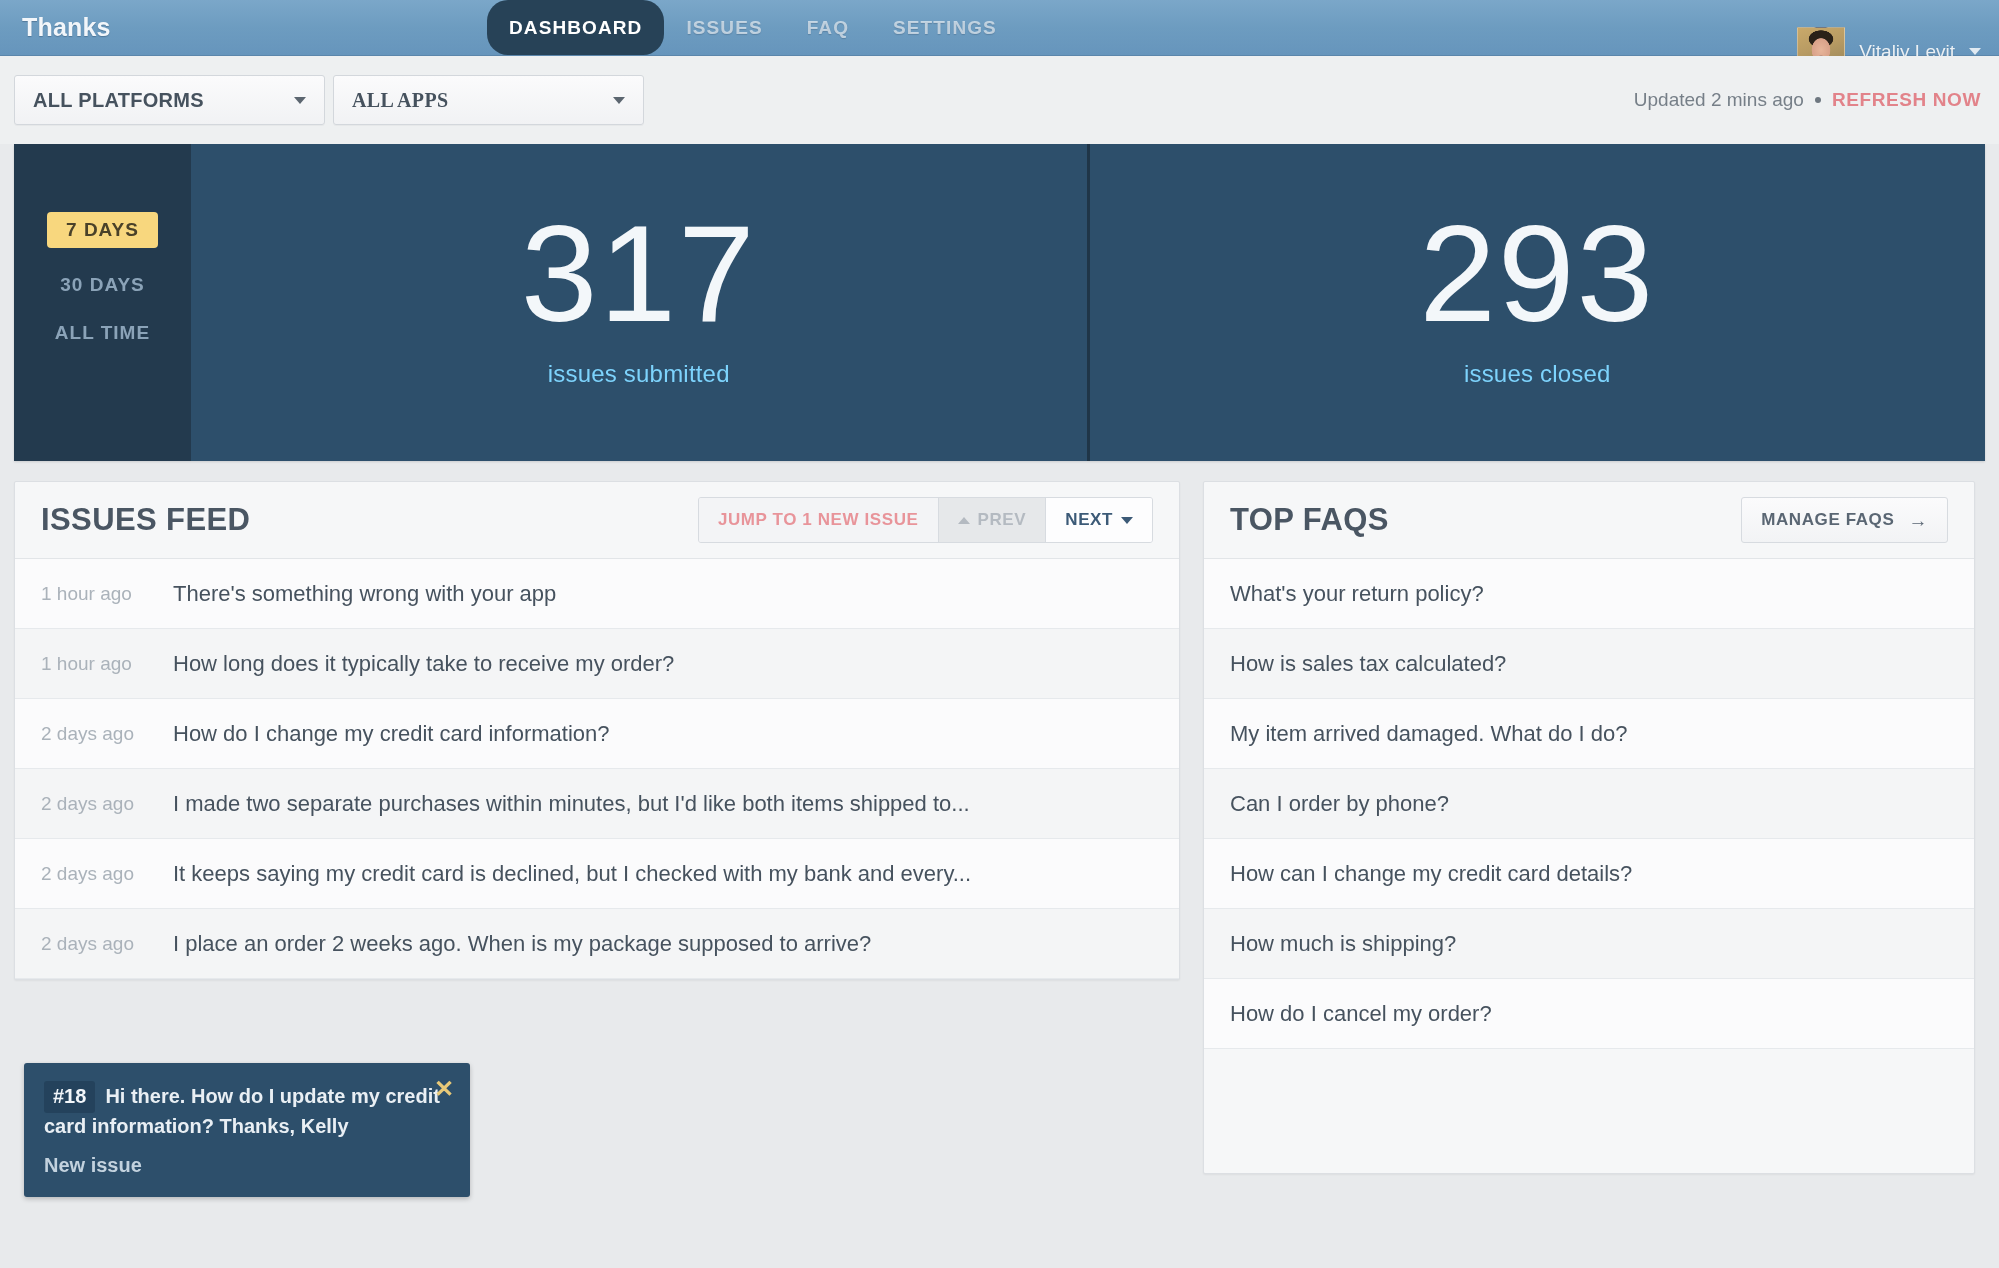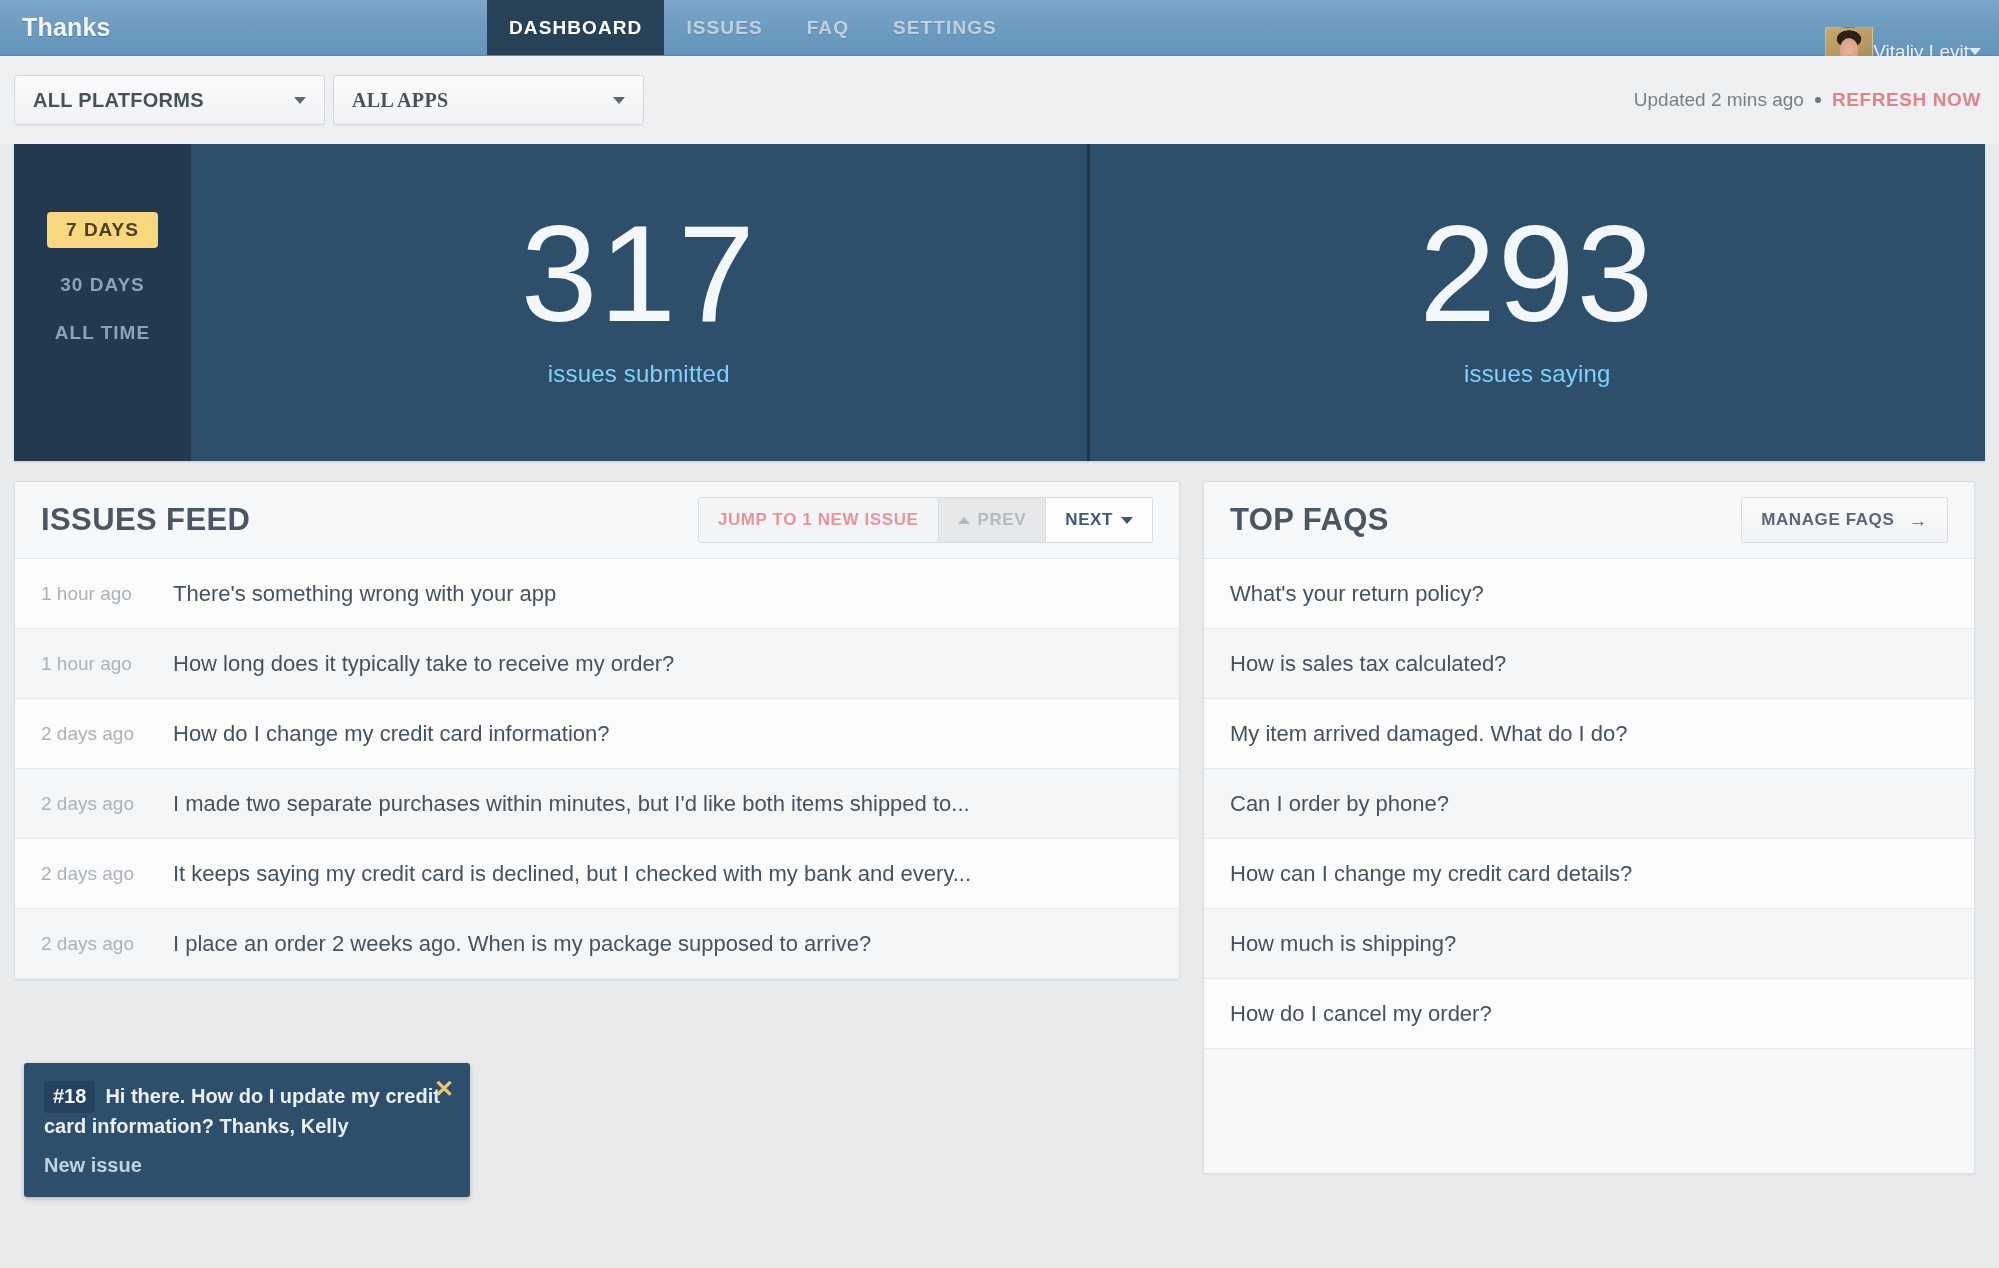--- a/index.html
+++ b/index.html
@@ -36,32 +36,34 @@
   .navitem {
     display: flex;
     align-items: center;
     padding: 0 22px;
     font-size: 19px;
     font-weight: bold;
     letter-spacing: 1.1px;
     color: rgba(255,255,255,.60);
     text-shadow: 0 1px 1px rgba(40,65,90,.25);
     cursor: pointer;
+    border-radius: 21px;
   }
   .navitem.active {
     background: #274257;
     color: #ffffff;
     text-shadow: none;
   }
   .userbox {
     position: absolute;
     right: 0; top: 0; bottom: 0;
     display: flex;
     align-items: center;
     padding-right: 18px;
+    gap: 14px;
     margin-top: 48px;
   }
   .avatar {
     width: 48px; height: 52px;
     margin-top: 2px;
     background:
       radial-gradient(ellipse 28px 20px at 50% 78%, #2b2f3a 0%, #2b2f3a 55%, rgba(43,47,58,0) 58%),
       radial-gradient(ellipse 15px 19px at 50% 44%, #e7b59a 0%, #d9a189 60%, rgba(217,161,137,0) 64%),
       radial-gradient(ellipse 17px 12px at 50% 22%, #2a2118 0%, #2a2118 70%, rgba(42,33,24,0) 74%),
       linear-gradient(160deg, #c9a96a 0%, #b89b63 40%, #8d7f57 100%);
@@ -408,21 +410,21 @@
     <div class="tf-item">ALL TIME</div>
   </div>
 
   <div class="statcell">
     <div class="statnum">317</div>
     <div class="statlabel">issues submitted</div>
   </div>
 
   <div class="statcell">
     <div class="statnum">293</div>
-    <div class="statlabel">issues saying</div>
+    <div class="statlabel">issues closed</div>
   </div>
 </div>
 
 <div class="content">
 
   <div class="panel feed-panel">
     <div class="panel-head">
       <div class="panel-title">ISSUES FEED</div>
 
       <div class="btngroup">

